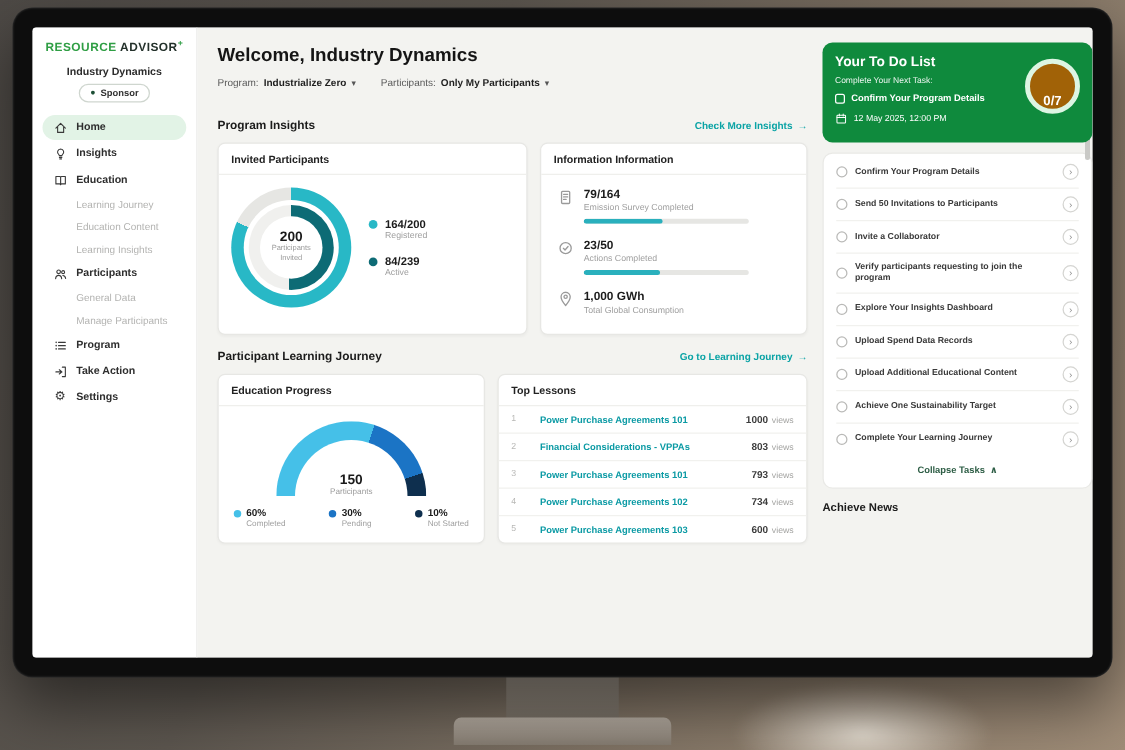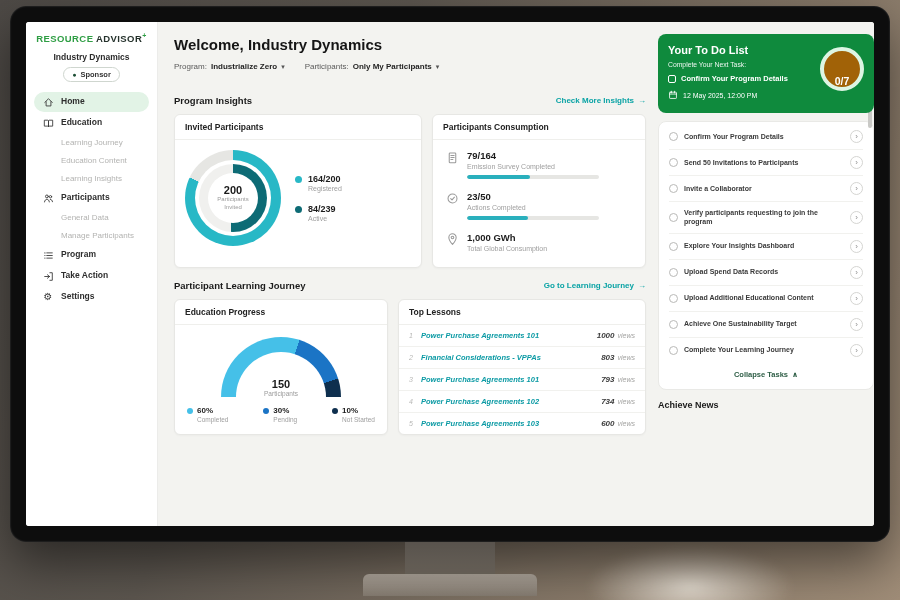--- a/index.html
+++ b/index.html
@@ -99,21 +99,21 @@
   .g-lab{font-size:6.5px;color:#9b9b9b;}
   .g-leg{display:flex;justify-content:space-between;margin-top:9px;padding:0 2px;}
   .g-item{display:flex;gap:4px;}
   .g-item .ldot{width:6px;height:6px;border-radius:50%;margin-top:2px;flex-shrink:0;}
   .ldot.lblue{background:#45c0e8;} .ldot.mblue{background:#1b74c5;} .ldot.navy{background:#0e2f4e;}
   .gv{font-size:8px;font-weight:bold;color:#1c1c1c;}
   .gl{font-size:6.5px;color:#9e9e9e;margin-top:1px;}
 
   
   .card-lessons{flex:1;min-width:0;}
-  .lesson{display:flex;align-items:center;gap:4px;padding:6px 10px;border-bottom:1px solid #f1f1ee;font-style:italic;}
+  .lesson{display:flex;align-items:center;gap:15px;padding:6px 10px;border-bottom:1px solid #f1f1ee;}
   .lesson:last-child{border-bottom:none;}
   .rank{font-size:7px;color:#b8b8b6;width:8px;flex-shrink:0;}
   .ltitle{flex:1;font-size:7.5px;font-weight:bold;color:#0b9aa4;cursor:default;}
   .views{font-size:8px;font-weight:bold;color:#3c3c3c;white-space:nowrap;}
   .views span{font-size:7px;color:#a3a3a1;font-weight:normal;margin-left:3px;}
 
   
   .todo-card{position:relative;background:#0f8a3d;border-radius:8px;padding:10px 10px 12px;color:#fff;}
   .todo-title{font-size:11px;font-weight:bold;}
   .todo-sub{font-size:6.8px;color:rgba(255,255,255,.92);margin-top:5px;}
@@ -159,20 +159,28 @@
       <span class="nicon">
             <svg viewBox="0 0 16 16">
               <path d="M2.5 8 8 2.5 13.5 8M4.5 6.8V13h7V6.8"></path>
             </svg>
           </span>
       <span>Home</span>
     </div>
     <div class="nav-item">
       <span class="nicon">
             <svg viewBox="0 0 16 16">
+              <path d="M8 1.8a3.6 3.6 0 0 1 2.1 6.5c-.4.3-.6.7-.6 1.2H6.5c0-.5-.2-.9-.6-1.2A3.6 3.6 0 0 1 8 1.8Z M6.6 11.5h2.8 M7 13.3h2"></path>
+            </svg>
+          </span>
+      <span>Insights</span>
+    </div>
+    <div class="nav-item">
+      <span class="nicon">
+            <svg viewBox="0 0 16 16">
               <path d="M2.5 3.2h4.2c.7 0 1.3.5 1.3 1v8.6c0-.5-.6-1-1.3-1H2.5Z M13.5 3.2H9.3c-.7 0-1.3.5-1.3 1v8.6c0-.5.6-1 1.3-1h4.2Z"></path>
             </svg>
           </span>
       <span>Education</span>
     </div>
     <div class="nav-item sub">
       <span>Learning Journey</span>
     </div>
     <div class="nav-item sub">
       <span>Education Content</span>
@@ -277,21 +285,21 @@
                 <span>
                   <div class="lval">84/239</div>
                   <div class="llab">Active</div>
                 </span>
               </div>
             </div>
           </div>
         </div>
 
         <div class="card card-info">
-          <div class="card-head">Participants Consumption</div>
+          <div class="card-head">Information Information</div>
           <div class="card-body" style="padding:4px 12px;">
             <div class="stat">
               <span class="sicon">
                     <svg viewBox="0 0 16 16">
                       <rect x="4" y="2.5" width="8" height="12" rx="1"></rect>
                       <path d="M6 5.5h4M6 8h4M6 10.5h2.5"></path>
                     </svg>
                   </span>
               <span>
                 <div class="sval">79/164</div>

